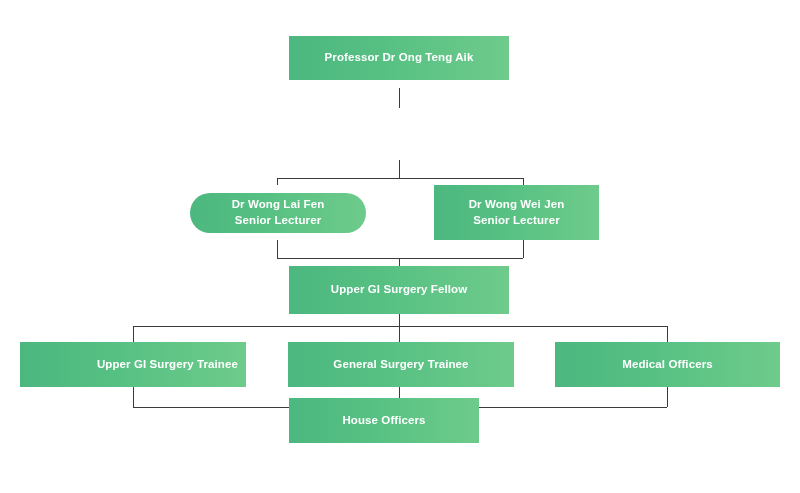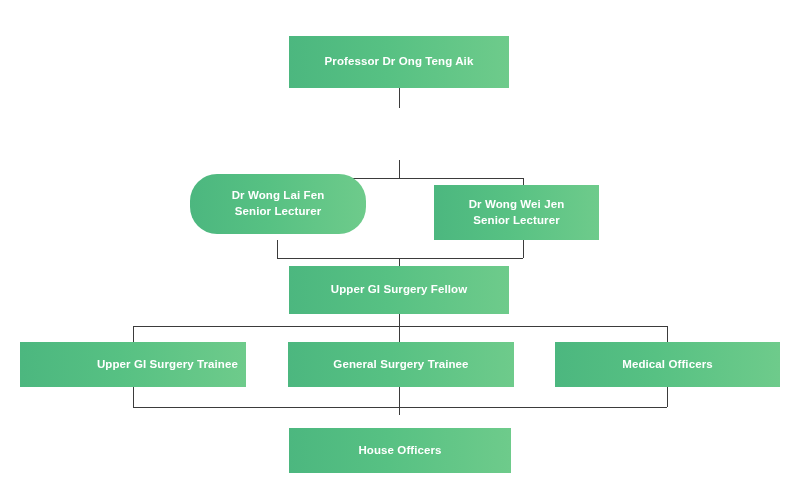--- a/index.html
+++ b/index.html
@@ -68,28 +68,28 @@
   <div class="connector v" style="left:133px; top:326px; height:16px;"></div>
   <div class="connector v" style="left:399px; top:326px; height:16px;"></div>
   <div class="connector v" style="left:667px; top:326px; height:16px;"></div>
 
   <div class="connector v" style="left:133px; top:387px; height:20px;"></div>
   <div class="connector v" style="left:399px; top:387px; height:20px;"></div>
   <div class="connector v" style="left:667px; top:387px; height:20px;"></div>
   <div class="connector h" style="left:133px; top:407px; width:534px;"></div>
   <div class="connector v" style="left:399px; top:407px; height:8px;"></div>
 
-  <div class="node" style="left:289px; top:36px; width:220px; height:52px;">
+  <div class="node" style="left:289px; top:36px; width:220px; height:44px;">
     <div>
       <span>Professor Dr Ong Teng Aik</span>
     </div>
   </div>
 
 
-  <div class="node" style="left:190px; top:174px; width:176px; height:60px;border-radius:27px;">
+  <div class="node" style="left:190px; top:193px; width:176px; height:40px;border-radius:27px;">
     <div>
       <span>Dr Wong Lai Fen</span>
       <span>Senior Lecturer</span>
     </div>
   </div>
 
   <div class="node" style="left:434px; top:185px; width:165px; height:55px;">
     <div>
       <span>Dr Wong Wei Jen</span>
       <span>Senior Lecturer</span>
@@ -113,19 +113,19 @@
       <span>General Surgery Trainee</span>
     </div>
   </div>
 
   <div class="node" style="left:555px; top:342px; width:225px; height:45px;justify-content:center;">
     <div>
       <span>Medical Officers</span>
     </div>
   </div>
 
-  <div class="node" style="left:289px; top:428px; width:222px; height:45px;">
+  <div class="node" style="left:289px; top:398px; width:190px; height:45px;">
     <div>
       <span>House Officers</span>
     </div>
   </div>
 
 </div>
 
 </body></html>

